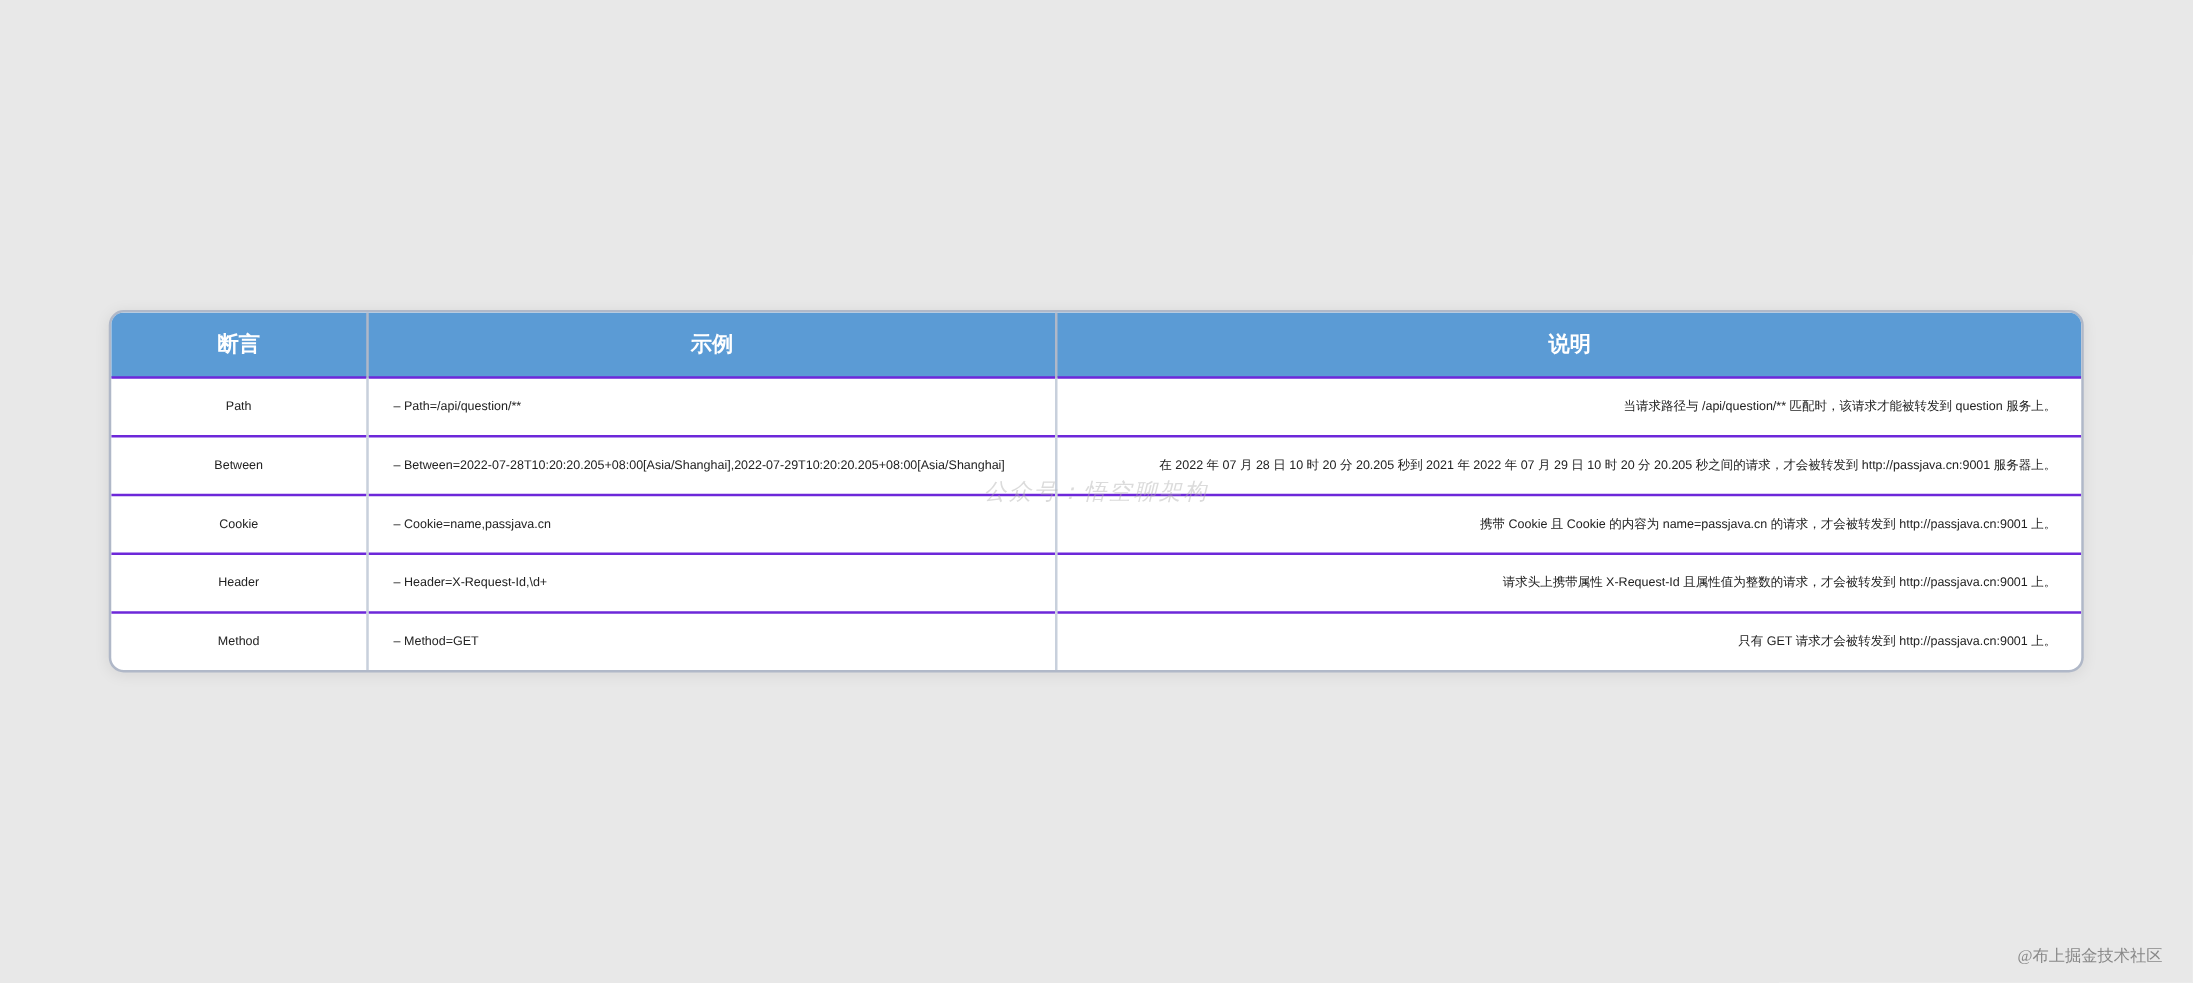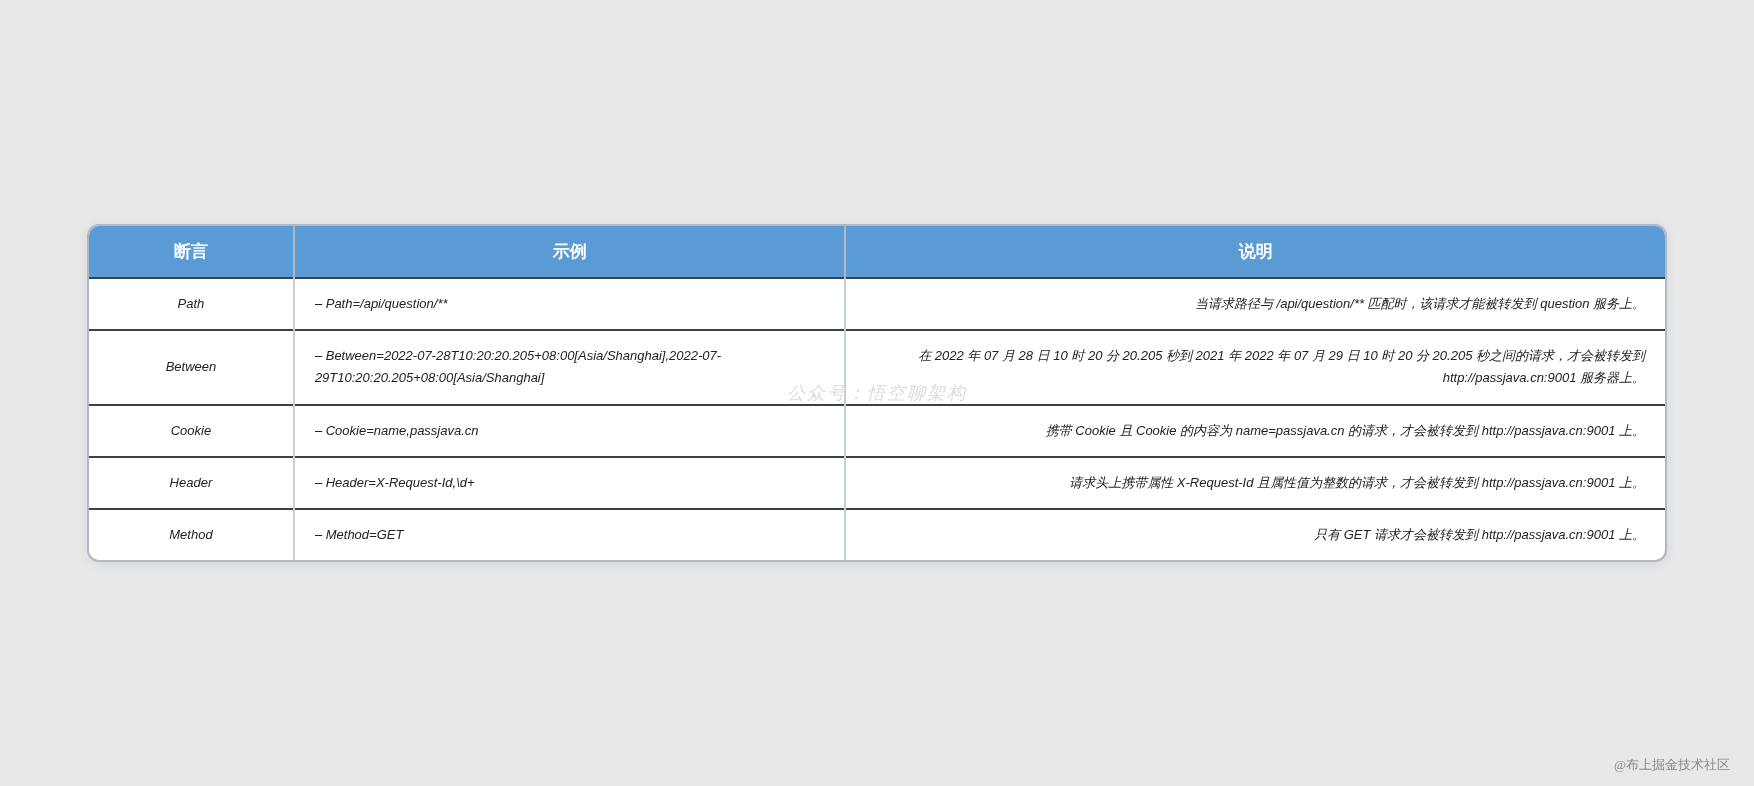--- a/index.html
+++ b/index.html
@@ -52,28 +52,27 @@
       padding: 14px 20px;
       text-align: center;
       border-right: 2px solid #b0b8c8;
     }
 
     thead tr th:last-child {
       border-right: none;
     }
 
     tbody tr td {
-      border-top: 2px solid #404040;
+      border-top: 2px solid #6d28d9;
       border-right: 2px solid #c8d0dc;
       padding: 14px 20px;
       vertical-align: top;
       line-height: 1.7;
       color: #222;
-      font-size: 13px;
-      font-style: italic;
+      font-size: 10px;
     }
 
     tbody tr td:last-child {
       border-right: none;
     }
 
     .col-assertion {
       width: 13%;
       text-align: center;
       font-weight: 500;

